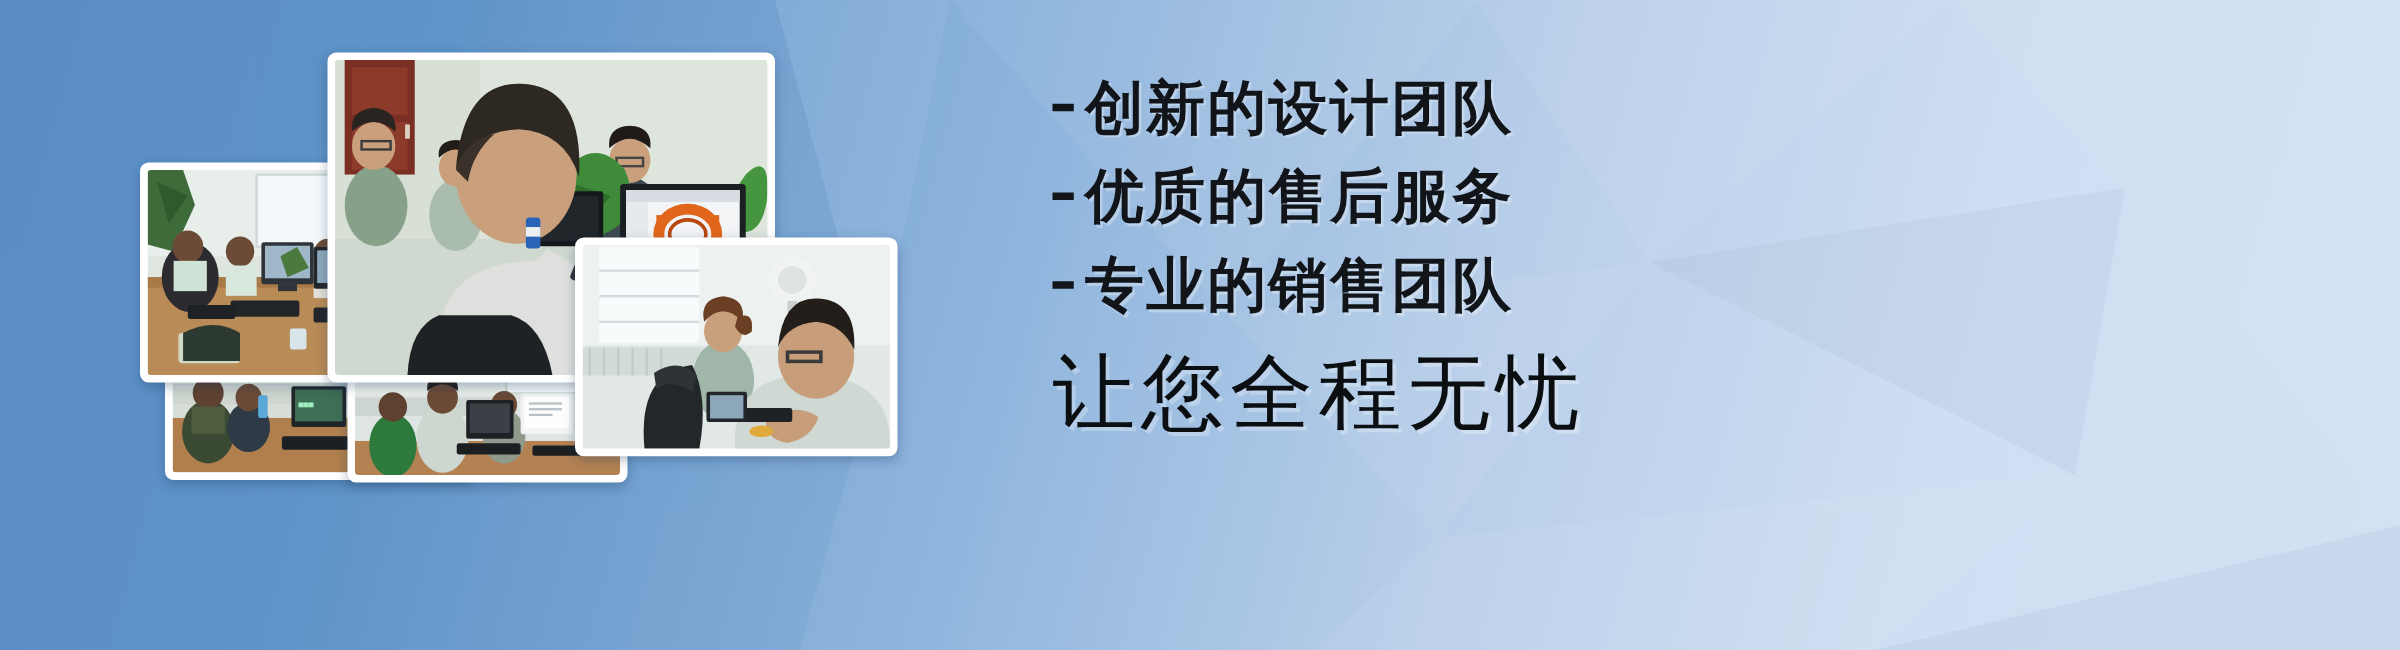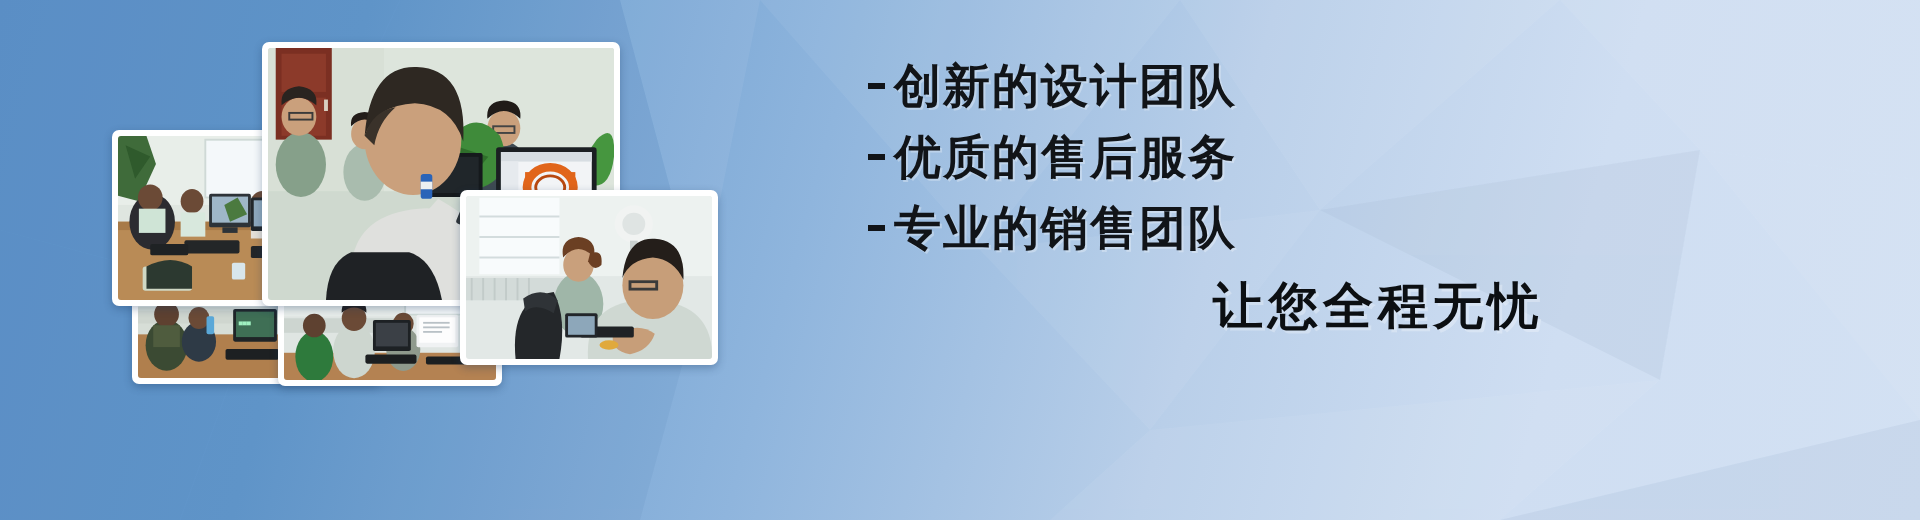--- a/index.html
+++ b/index.html
@@ -25,39 +25,38 @@
 
   
   .p-left   {left:112px; top:130px; width:236px;height:176px; z-index:3;}
   .p-main   {left:262px; top:42px;  width:358px;height:264px; z-index:5;}
   .p-bottomleft{left:132px;top:252px;width:248px;height:132px; z-index:2;}
   .p-center {left:278px; top:256px; width:224px;height:130px; z-index:4;}
   .p-right  {left:460px; top:190px; width:258px;height:175px; z-index:6;}
 
   
   .copy{
-    position:absolute;left:868px;top:62px;width:1020px;height:400px;
+    position:absolute;left:842px;top:62px;width:1020px;height:400px;
     z-index:10;
-    text-align:center;
   }
   .bullets{margin:0;padding:0;list-style:none;}
   .bullet{
     display:flex;align-items:center;
     font-size:47px;line-height:1.0;font-weight:bold;color:#111418;
     letter-spacing:2px;margin-bottom:24px;
     text-shadow:2px 2px 0 rgba(255,255,255,.30);
     white-space:nowrap;
   }
   .dash{
     display:inline-block;width:17px;height:6px;background:#111418;
     margin-right:9px;flex:0 0 auto;
   }
   .headline{
     margin-top:30px;
-    font-size:50px;line-height:1.0;font-weight:bold;color:#0c0f12;
+    font-size:66px;line-height:1.0;font-weight:normal;color:#0c0f12;
     letter-spacing:5px;white-space:nowrap;
     text-shadow:3px 3px 0 rgba(255,255,255,.28);
   }
 </style>
 </head>
 <body>
 
 <div class="banner">
 
   <svg class="poly-layer" viewBox="0 0 1920 520" preserveAspectRatio="none">

